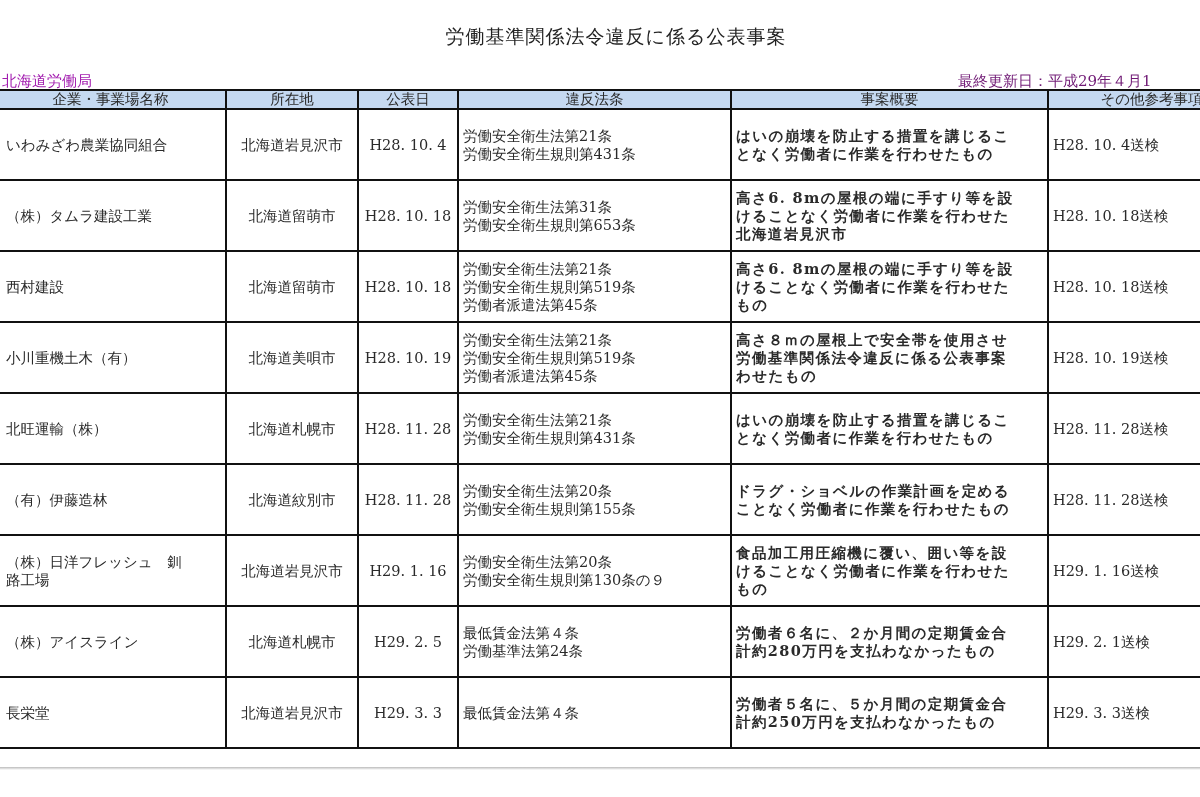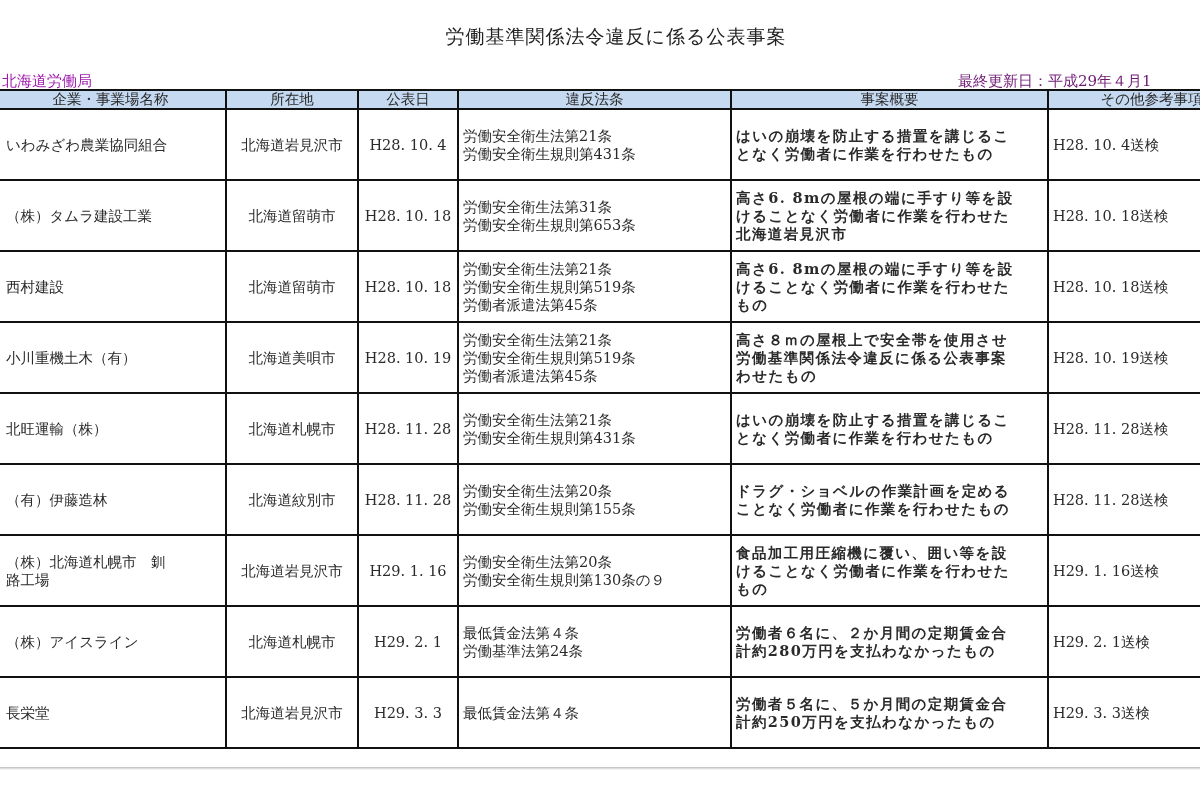--- a/index.html
+++ b/index.html
@@ -137,41 +137,41 @@
       </td>
       <td class="l summary">
         <span class="line">ドラグ・ショベルの作業計画を定める</span>
         <span class="line">ことなく労働者に作業を行わせたもの</span>
       </td>
       <td class="l">H28. 11. 28送検</td>
     </tr>
 
     <tr>
       <td class="l" style="padding-left:10px">
-        <span class="line">（株）北海道札幌市　釧</span>
+        <span class="line">（株）日洋フレッシュ　釧</span>
         <span class="line">路工場</span>
       </td>
       <td class="c">北海道岩見沢市</td>
       <td class="c">H29. 1. 16</td>
       <td class="l">
         <span class="line">労働安全衛生法第20条</span>
         <span class="line">労働安全衛生規則第130条の９</span>
       </td>
       <td class="l summary">
         <span class="line">食品加工用圧縮機に覆い、囲い等を設</span>
         <span class="line">けることなく労働者に作業を行わせた</span>
         <span class="line">もの</span>
       </td>
       <td class="l">H29. 1. 16送検</td>
     </tr>
 
     <tr>
       <td class="l" style="padding-left:10px">（株）アイスライン</td>
       <td class="c">北海道札幌市</td>
-      <td class="c">H29. 2. 1</td>
+      <td class="c">H29. 2. 5</td>
       <td class="l">
         <span class="line">最低賃金法第４条</span>
         <span class="line">労働基準法第24条</span>
       </td>
       <td class="l summary">
         <span class="line">労働者６名に、２か月間の定期賃金合</span>
         <span class="line">計約280万円を支払わなかったもの</span>
       </td>
       <td class="l">H29. 2. 1送検</td>
     </tr>

